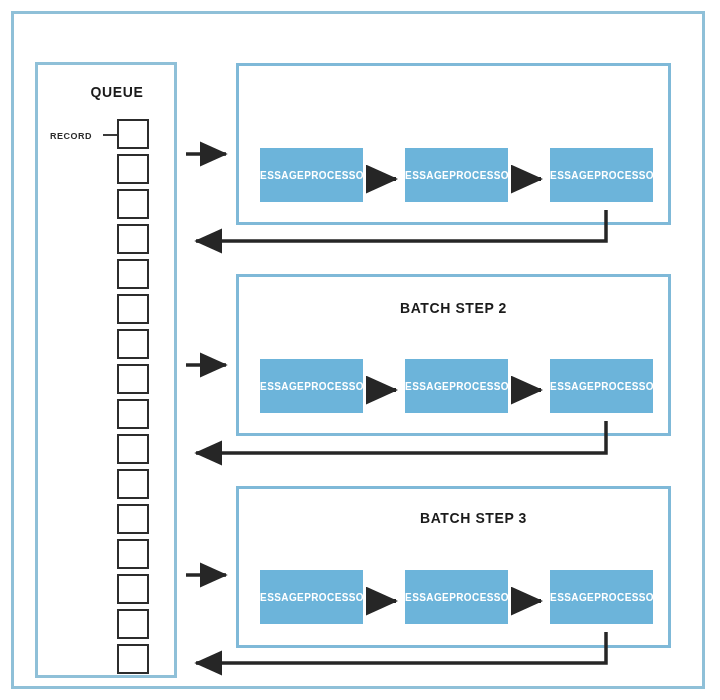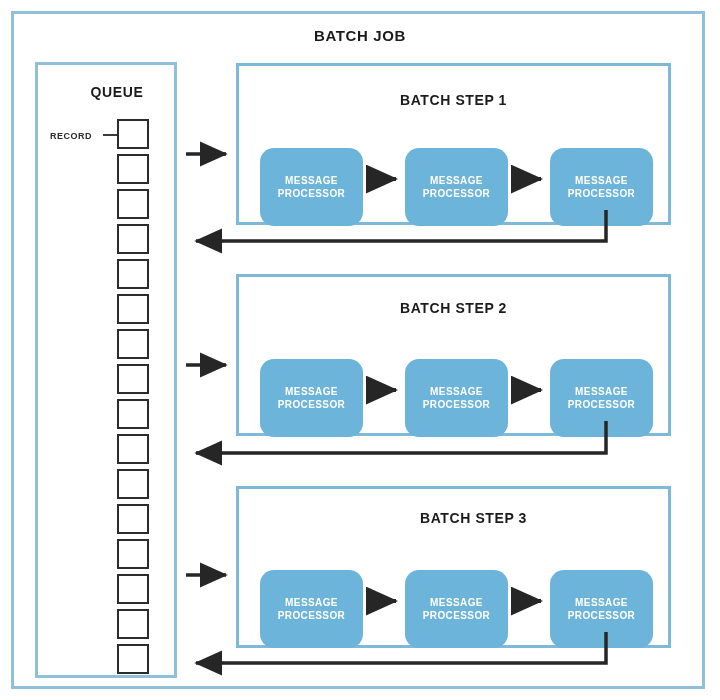--- a/index.html
+++ b/index.html
@@ -113,44 +113,42 @@
     font-weight: bold;
     letter-spacing: 0.6px;
     color: #1b1b1b;
   }
   .step-title.s1 { left: 236px; top: 92px; }
   .step-title.s2 { left: 236px; top: 300px; }
   .step-title.s3 { left: 236px; top: 510px; padding-left: 20px; }
   .proc {
     position: absolute;
     width: 103px;
-    height: 78px;
+    height: 54px;
     background: #6cb4da;
     display: flex;
-    flex-direction: column;
+    flex-direction: row;
     align-items: center;
     justify-content: center;
     color: #ffffff;
     font-size: 10px;
     font-weight: bold;
     letter-spacing: 0.4px;
     line-height: 13px;
     text-align: center;
-    border-radius: 14px;
   }
   .proc .ln { display: block; }
   svg { display: block; overflow: visible; }
 </style>
 </head>
 <body>
 
 <div id="stage">
 
   <div class="outer-frame"></div>
-  <div class="job-title">BATCH JOB</div>
 
   <div class="queue-panel"></div>
   <div class="queue-title">QUEUE</div>
   <div class="record-label">RECORD</div>
   <div class="record-leader"></div>
   <div class="queue-stack">
       <div class="record-box"></div>
       <div class="record-box"></div>
       <div class="record-box"></div>
       <div class="record-box"></div>
@@ -162,21 +160,20 @@
       <div class="record-box"></div>
       <div class="record-box"></div>
       <div class="record-box"></div>
       <div class="record-box"></div>
       <div class="record-box"></div>
       <div class="record-box"></div>
       <div class="record-box"></div>
     </div>
 
   <div class="step-panel s1"></div>
-  <div class="step-title s1">BATCH STEP 1</div>
 
   <div class="proc" style="left:260px; top:148px;">
     <span class="ln">MESSAGE</span>
     <span class="ln">PROCESSOR</span>
   </div>
   <div class="proc" style="left:405px; top:148px;">
     <span class="ln">MESSAGE</span>
     <span class="ln">PROCESSOR</span>
   </div>
   <div class="proc" style="left:550px; top:148px;">

